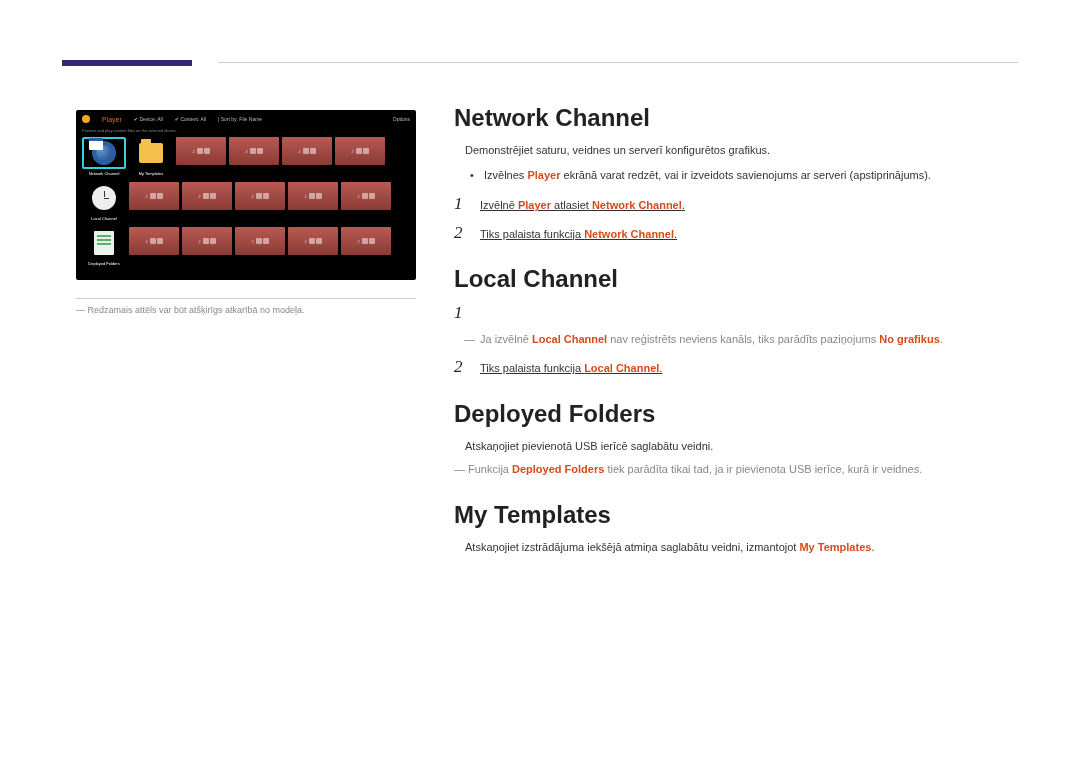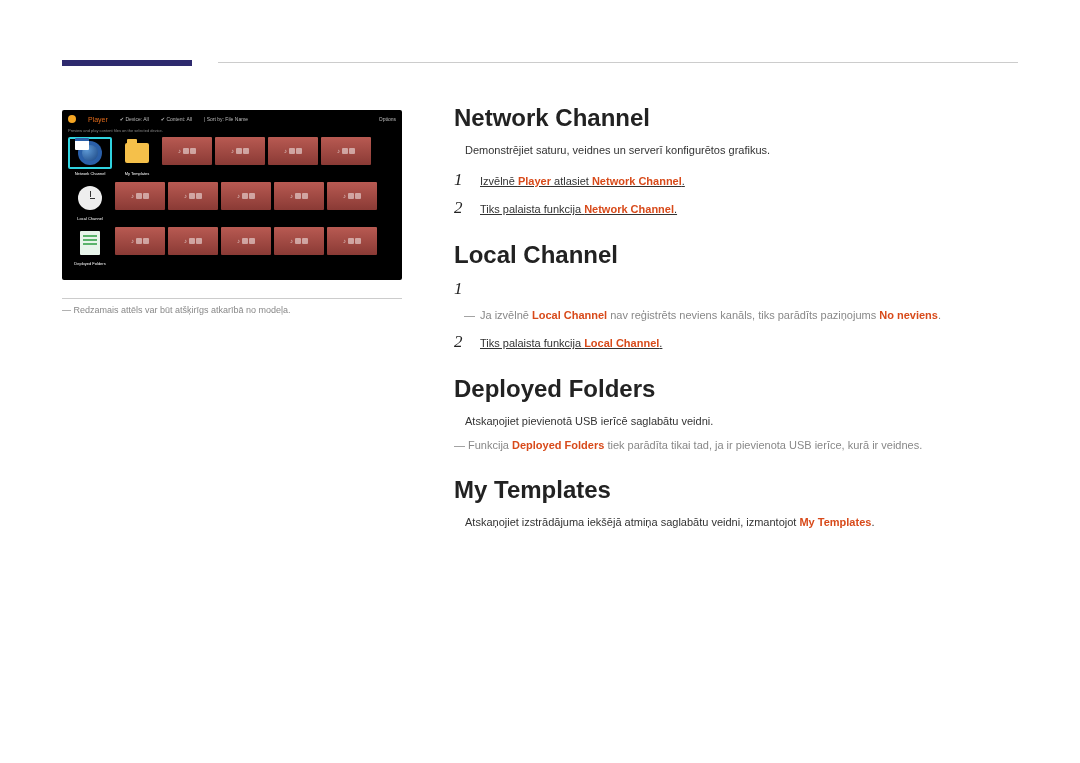--- a/index.html
+++ b/index.html
@@ -10,21 +10,21 @@
     font-family: Arial, Helvetica, sans-serif;
     color: #222;
     position: relative;
     overflow: hidden;
   }
   .topbar { position: absolute; left: 62px; top: 60px; width: 130px; height: 6px; background: #2e2a6e; }
   .topline { position: absolute; left: 218px; top: 62px; width: 800px; height: 1px; background: #ccc; }
 
   .screenshot-wrap {
     position: absolute;
-    left: 62px; top: 110px;
+    left: 76px; top: 110px;
     width: 340px;
   }
   .player-sim {
     width: 340px; height: 170px;
     background: #000;
     border-radius: 2px;
     overflow: hidden;
     position: relative;
     font-size: 6px;
     color: #ccc;
@@ -224,40 +224,43 @@
   </div>
   <hr class="note-rule">
   <div class="note">Redzamais attēls var būt atšķirīgs atkarībā no modeļa.</div>
 </div>
 
 <div class="content">
 
   <h2>Network Channel</h2>
   <p class="para">Demonstrējiet saturu, veidnes un serverī konfigurētos grafikus.</p>
   <ul class="bullets">
+    <li>
+      <span>Izvēlnes </span><span class="hl">Player</span><span> ekrānā varat redzēt, vai ir izveidots savienojums ar serveri (apstiprinājums).</span>
+    </li>
   </ul>
   <div class="step-row">
     <div class="step-num">1</div>
     <div class="step-txt">
       <span>Izvēlnē </span><span class="hl">Player</span><span> atlasiet </span><span class="hl">Network Channel</span><span>.</span>
     </div>
   </div>
   <div class="step-row">
     <div class="step-num">2</div>
     <div class="step-txt">
       <span>Tiks palaista funkcija </span><span class="hl">Network Channel</span><span>.</span>
     </div>
   </div>
 
   <h2>Local Channel</h2>
   <div class="step-row">
     <div class="step-num">1</div>
   </div>
   <div class="dash">
-    <span>Ja izvēlnē </span><span class="hl">Local Channel</span><span> nav reģistrēts neviens kanāls, tiks parādīts paziņojums </span><span class="hl">No neviens</span><span>.</span>
+    <span>Ja izvēlnē </span><span class="hl">Local Channel</span><span> nav reģistrēts neviens kanāls, tiks parādīts paziņojums </span><span class="hl">No grafikus</span><span>.</span>
   </div>
   <div class="step-row">
     <div class="step-num">2</div>
     <div class="step-txt">
       <span>Tiks palaista funkcija </span><span class="hl">Local Channel</span><span>.</span>
     </div>
   </div>
 
   <h2>Deployed Folders</h2>
   <p class="para">Atskaņojiet pievienotā USB ierīcē saglabātu veidni.</p>

